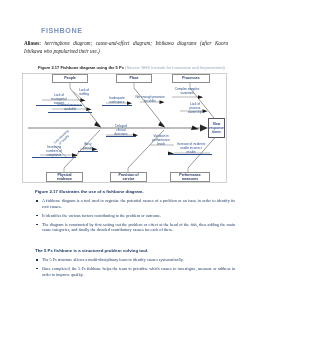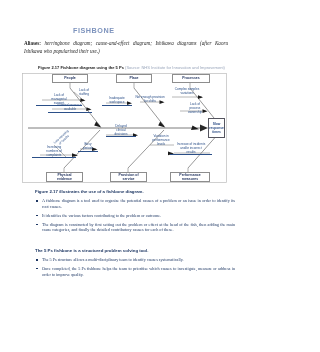--- a/index.html
+++ b/index.html
@@ -8,21 +8,20 @@
     font-family:"Liberation Serif",serif;
     overflow:hidden;position:relative;
   }
   .page{position:absolute;inset:0;background:#fff;}
 
   .h-title{
     position:absolute;left:41px;top:26px;
     font-family:"Liberation Sans",sans-serif;
     font-size:7.2px;letter-spacing:.55px;font-weight:600;
     color:#7d93bd;
-    margin-left:32px;
   }
 
   .aliases{
     position:absolute;left:24px;top:40px;width:204px;
     font-size:5.1px;line-height:7.6px;color:#262626;
     text-align:justify;
   }
   .aliases b{font-weight:bold;font-style:normal;}
   .aliases i{font-style:italic;}
 

